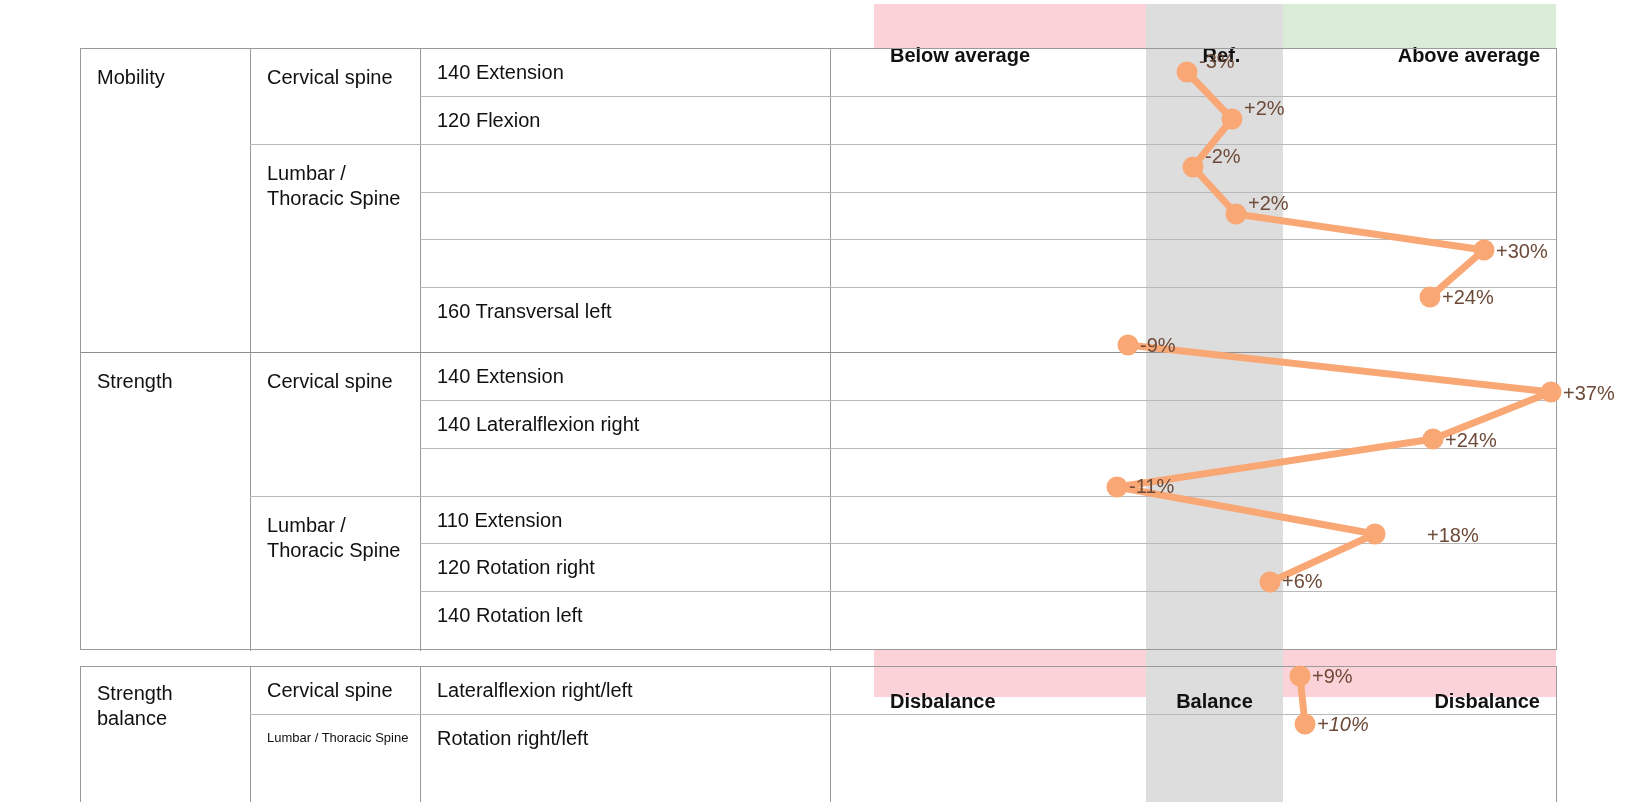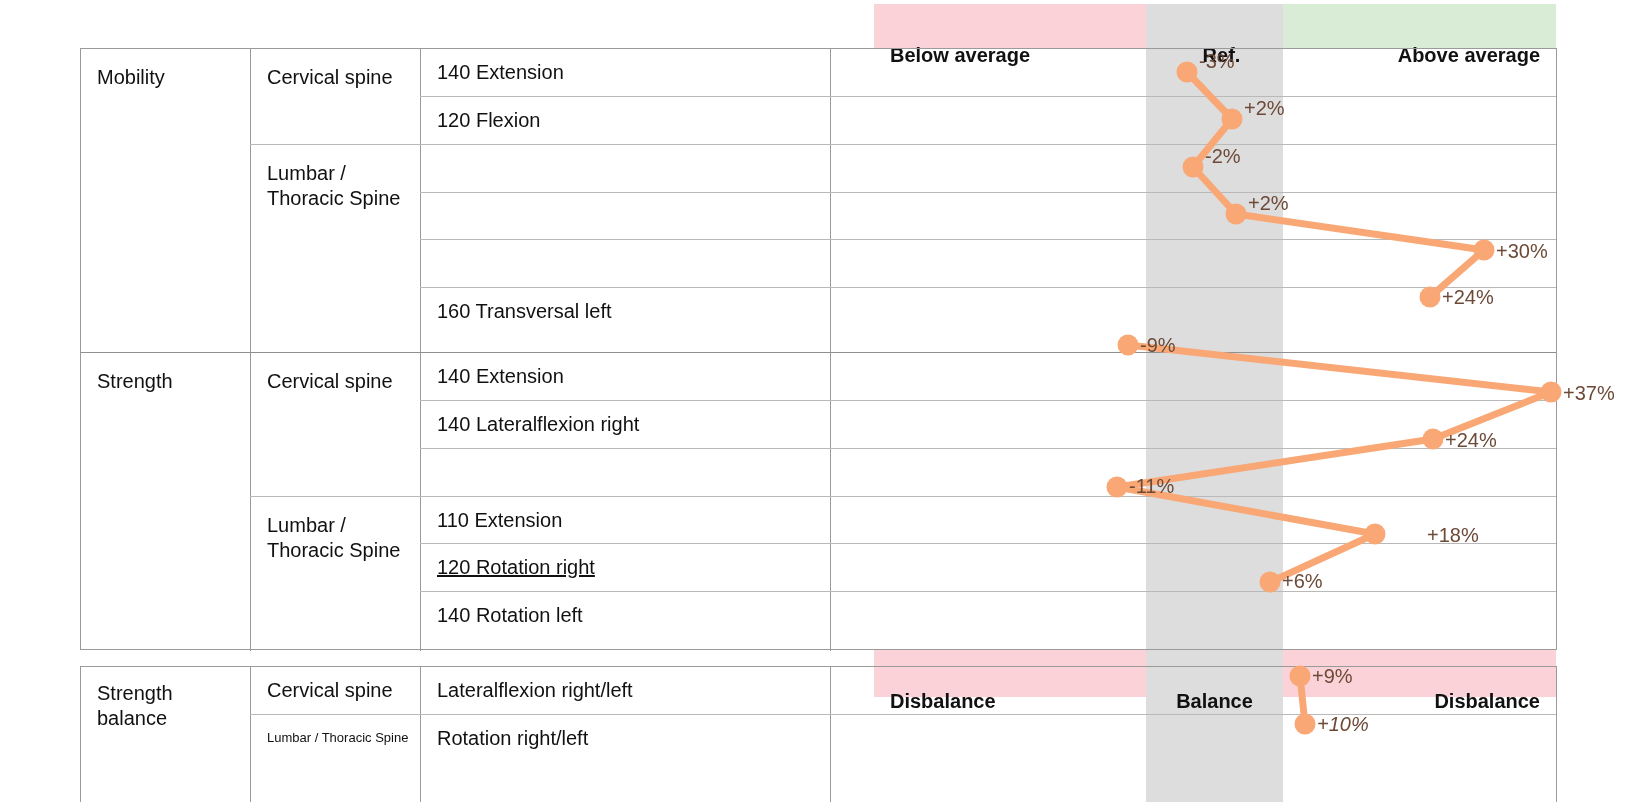--- a/index.html
+++ b/index.html
@@ -135,21 +135,21 @@
     <div class="cellbox" style="left:170px; top:304px; width:169px; height:60px; align-items:flex-start; padding-top:16px; white-space:pre-line;">Cervical spine</div>
     <div class="cellbox" style="left:170px; top:448px; width:169px; height:70px; align-items:flex-start; padding-top:16px; white-space:pre-line;">Lumbar /
 Thoracic Spine</div>
 
     <div class="cellbox" style="left:340px; top:0;   width:409px; height:47px;">140 Extension</div>
     <div class="cellbox" style="left:340px; top:48px; width:409px; height:47px;">120 Flexion</div>
     <div class="cellbox" style="left:340px; top:239px;width:409px; height:47px;">160 Transversal left</div>
     <div class="cellbox" style="left:340px; top:304px;width:409px; height:47px;">140 Extension</div>
     <div class="cellbox" style="left:340px; top:352px;width:409px; height:47px;">140 Lateralflexion right</div>
     <div class="cellbox" style="left:340px; top:448px;width:409px; height:47px;">110 Extension</div>
-    <div class="cellbox" style="left:340px; top:495px;width:409px; height:47px;text-decoration:underline;">120 Rotation right</div>
+    <div class="cellbox" style="left:340px; top:495px;width:409px; height:47px;">120 Rotation right</div>
     <div class="cellbox" style="left:340px; top:543px;width:409px; height:47px;">140 Rotation left</div>
   </div>
 
   <div class="plot" style="left:0; top:0; width:1652px; height:650px;">
     <svg class="lines" width="1652" height="650">
       <polyline points="1187,72 1232,119 1193,167 1236,214 1484,250 1430,297" fill="none" stroke="#f9a775" stroke-width="7" stroke-linecap="round" stroke-linejoin="round"></polyline>
       <polyline points="1128,345 1551,392 1433,439 1117,487 1375,534 1270,582" fill="none" stroke="#f9a775" stroke-width="7" stroke-linecap="round" stroke-linejoin="round"></polyline>
     </svg>
 
     <div class="dot" style="left:1187px; top:72px;"></div>

